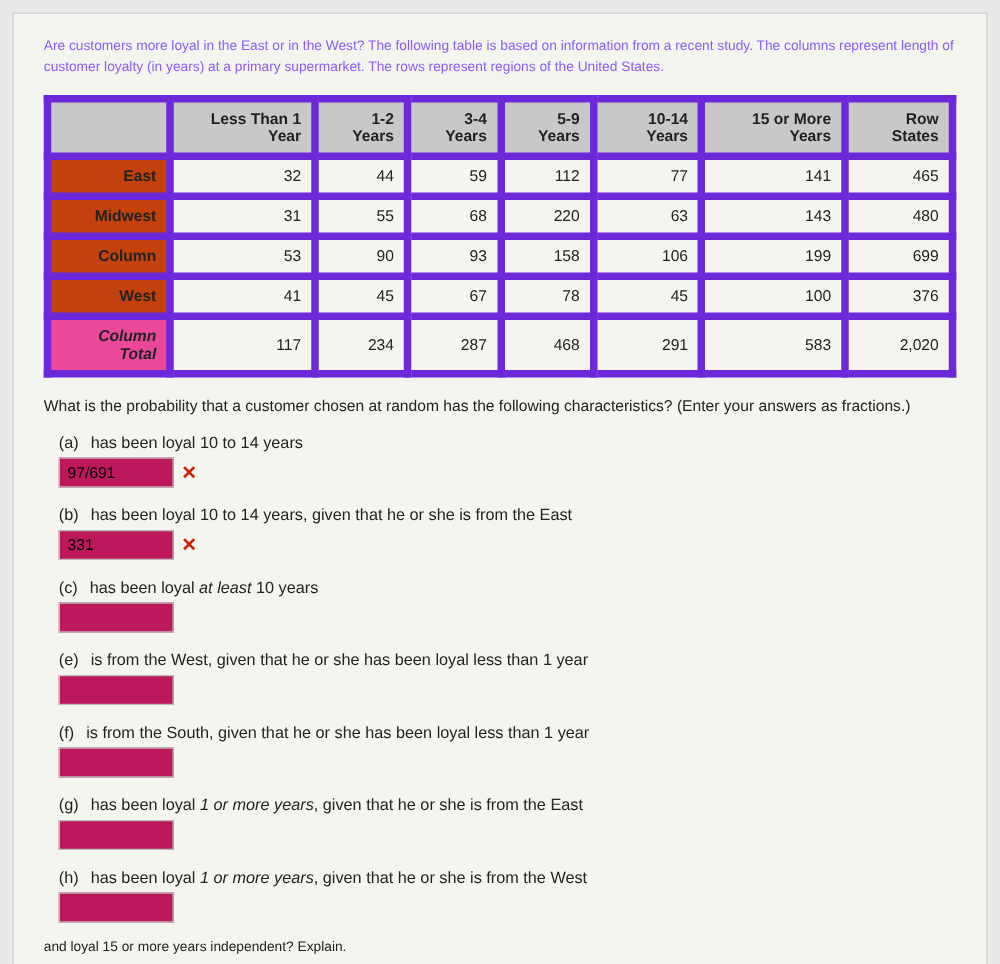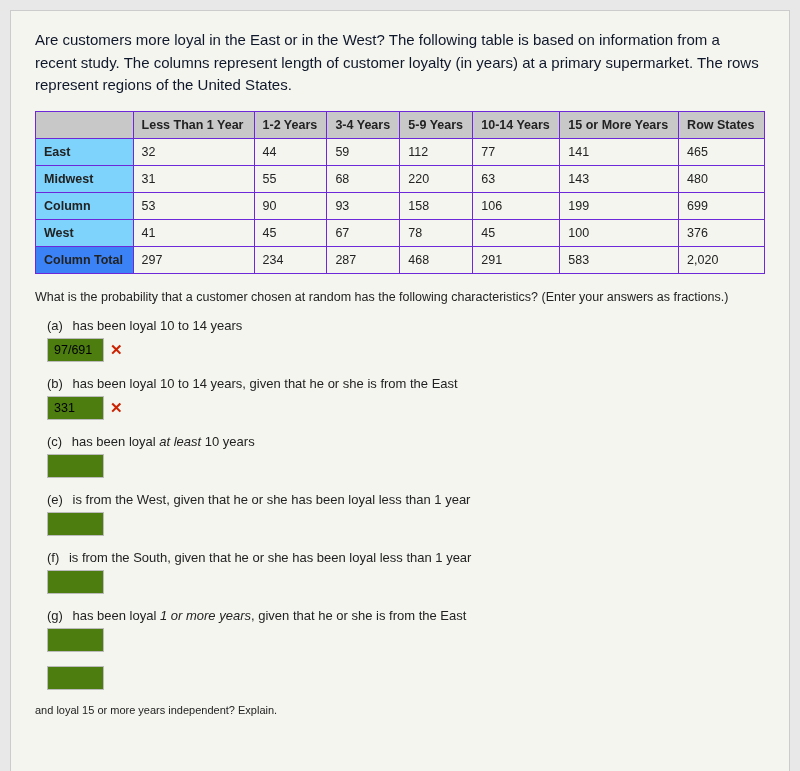--- a/index.html
+++ b/index.html
@@ -12,48 +12,49 @@
       padding: 10px;
     }
     .page {
       background: #f5f5f0;
       width: 780px;
       min-height: 771px;
       padding: 18px 24px 24px 24px;
       border: 1px solid #ccc;
     }
     .intro-text {
-      font-size: 15px;
+      font-size: 11px;
       line-height: 1.5;
       margin-bottom: 14px;
-      color: #0f172a;
+      color: #8b5cf6;
     }
     table {
       border-collapse: collapse;
       width: 100%;
       margin-bottom: 16px;
     }
     th, td {
-      border: 1px solid #6d28d9;
-      text-align: left;
+      border: 6px solid #6d28d9;
+      text-align: right;
       padding: 6px 8px;
       font-size: 12.5px;
       color: #222;
     }
     th {
       background: #c8c8c8;
       font-weight: bold;
     }
     td.row-header {
-      background: #7dd3fc;
+      background: #c2410c;
       font-weight: bold;
     }
     td.col-total-header {
-      background: #3b82f6;
-      font-weight: bold;
+      background: #ec4899;
+      font-weight: bold;
+      font-style: italic;
     }
     .question-text {
       font-size: 12.5px;
       margin-bottom: 14px;
       color: #222;
     }
     .question-block {
       margin-bottom: 14px;
       margin-left: 12px;
     }
@@ -68,22 +69,22 @@
     .input-row {
       display: flex;
       align-items: center;
       gap: 6px;
       margin-top: 4px;
     }
     input[type="text"] {
       border: 1px solid #bbb;
       padding: 3px 6px;
       font-size: 12.5px;
-      width: 57px;
-      background: #4d7c0f;
+      width: 92px;
+      background: #be185d;
       height: 24px;
     }
     .error-icon {
       color: #cc2200;
       font-size: 15px;
       font-weight: bold;
     }
     .italic { font-style: italic; }
     .bottom-text {
       font-size: 11px;
@@ -146,21 +147,21 @@
         <td>41</td>
         <td>45</td>
         <td>67</td>
         <td>78</td>
         <td>45</td>
         <td>100</td>
         <td>376</td>
       </tr>
       <tr>
         <td class="col-total-header">Column Total</td>
-        <td>297</td>
+        <td>117</td>
         <td>234</td>
         <td>287</td>
         <td>468</td>
         <td>291</td>
         <td>583</td>
         <td>2,020</td>
       </tr>
     </tbody>
   </table>
 
@@ -223,19 +224,23 @@
     <div class="question-label">
       <span class="part">(g)</span>
       <span>has been loyal <span class="italic">1 or more years</span>, given that he or she is from the East</span>
     </div>
     <div class="input-row">
       <input type="text" value="" style="">
     </div>
   </div>
 
   <div class="question-block">
+    <div class="question-label">
+      <span class="part">(h)</span>
+      <span>has been loyal <span class="italic">1 or more years</span>, given that he or she is from the West</span>
+    </div>
     <div class="input-row">
       <input type="text" value="" style="">
     </div>
   </div>
 
   <p class="bottom-text">and loyal 15 or more years independent? Explain.</p>
 </div>
 
 </body></html>

